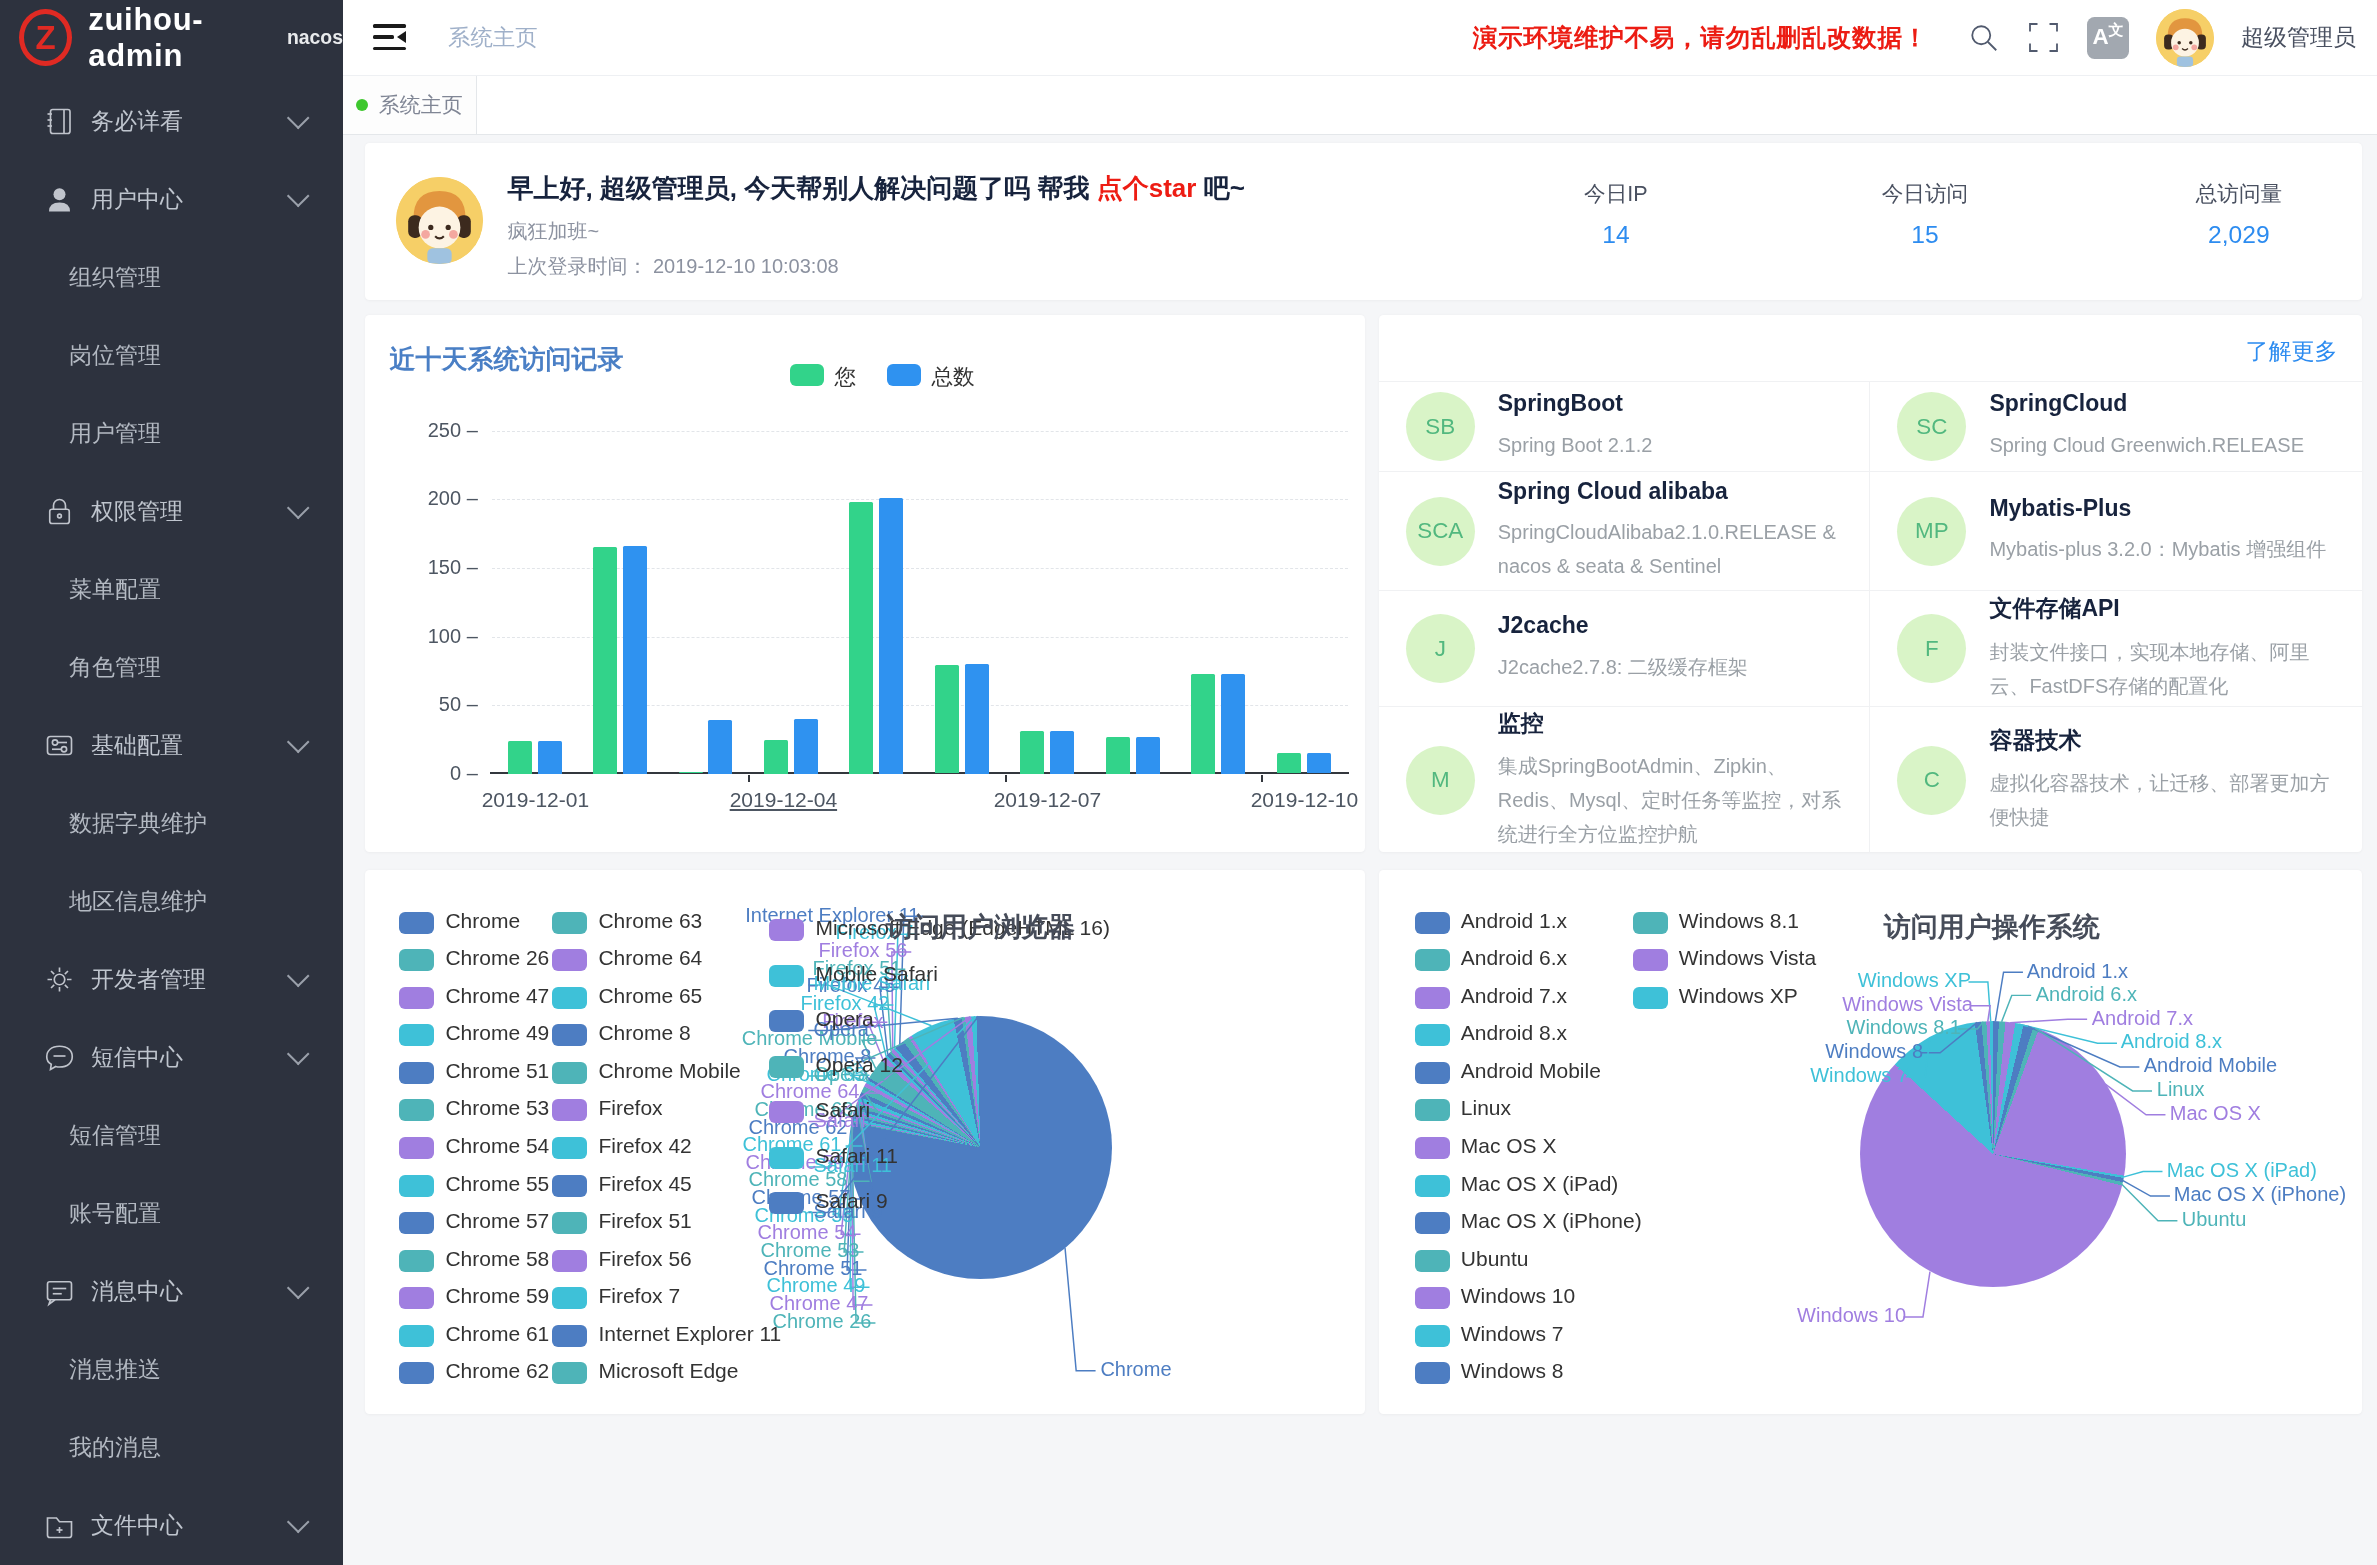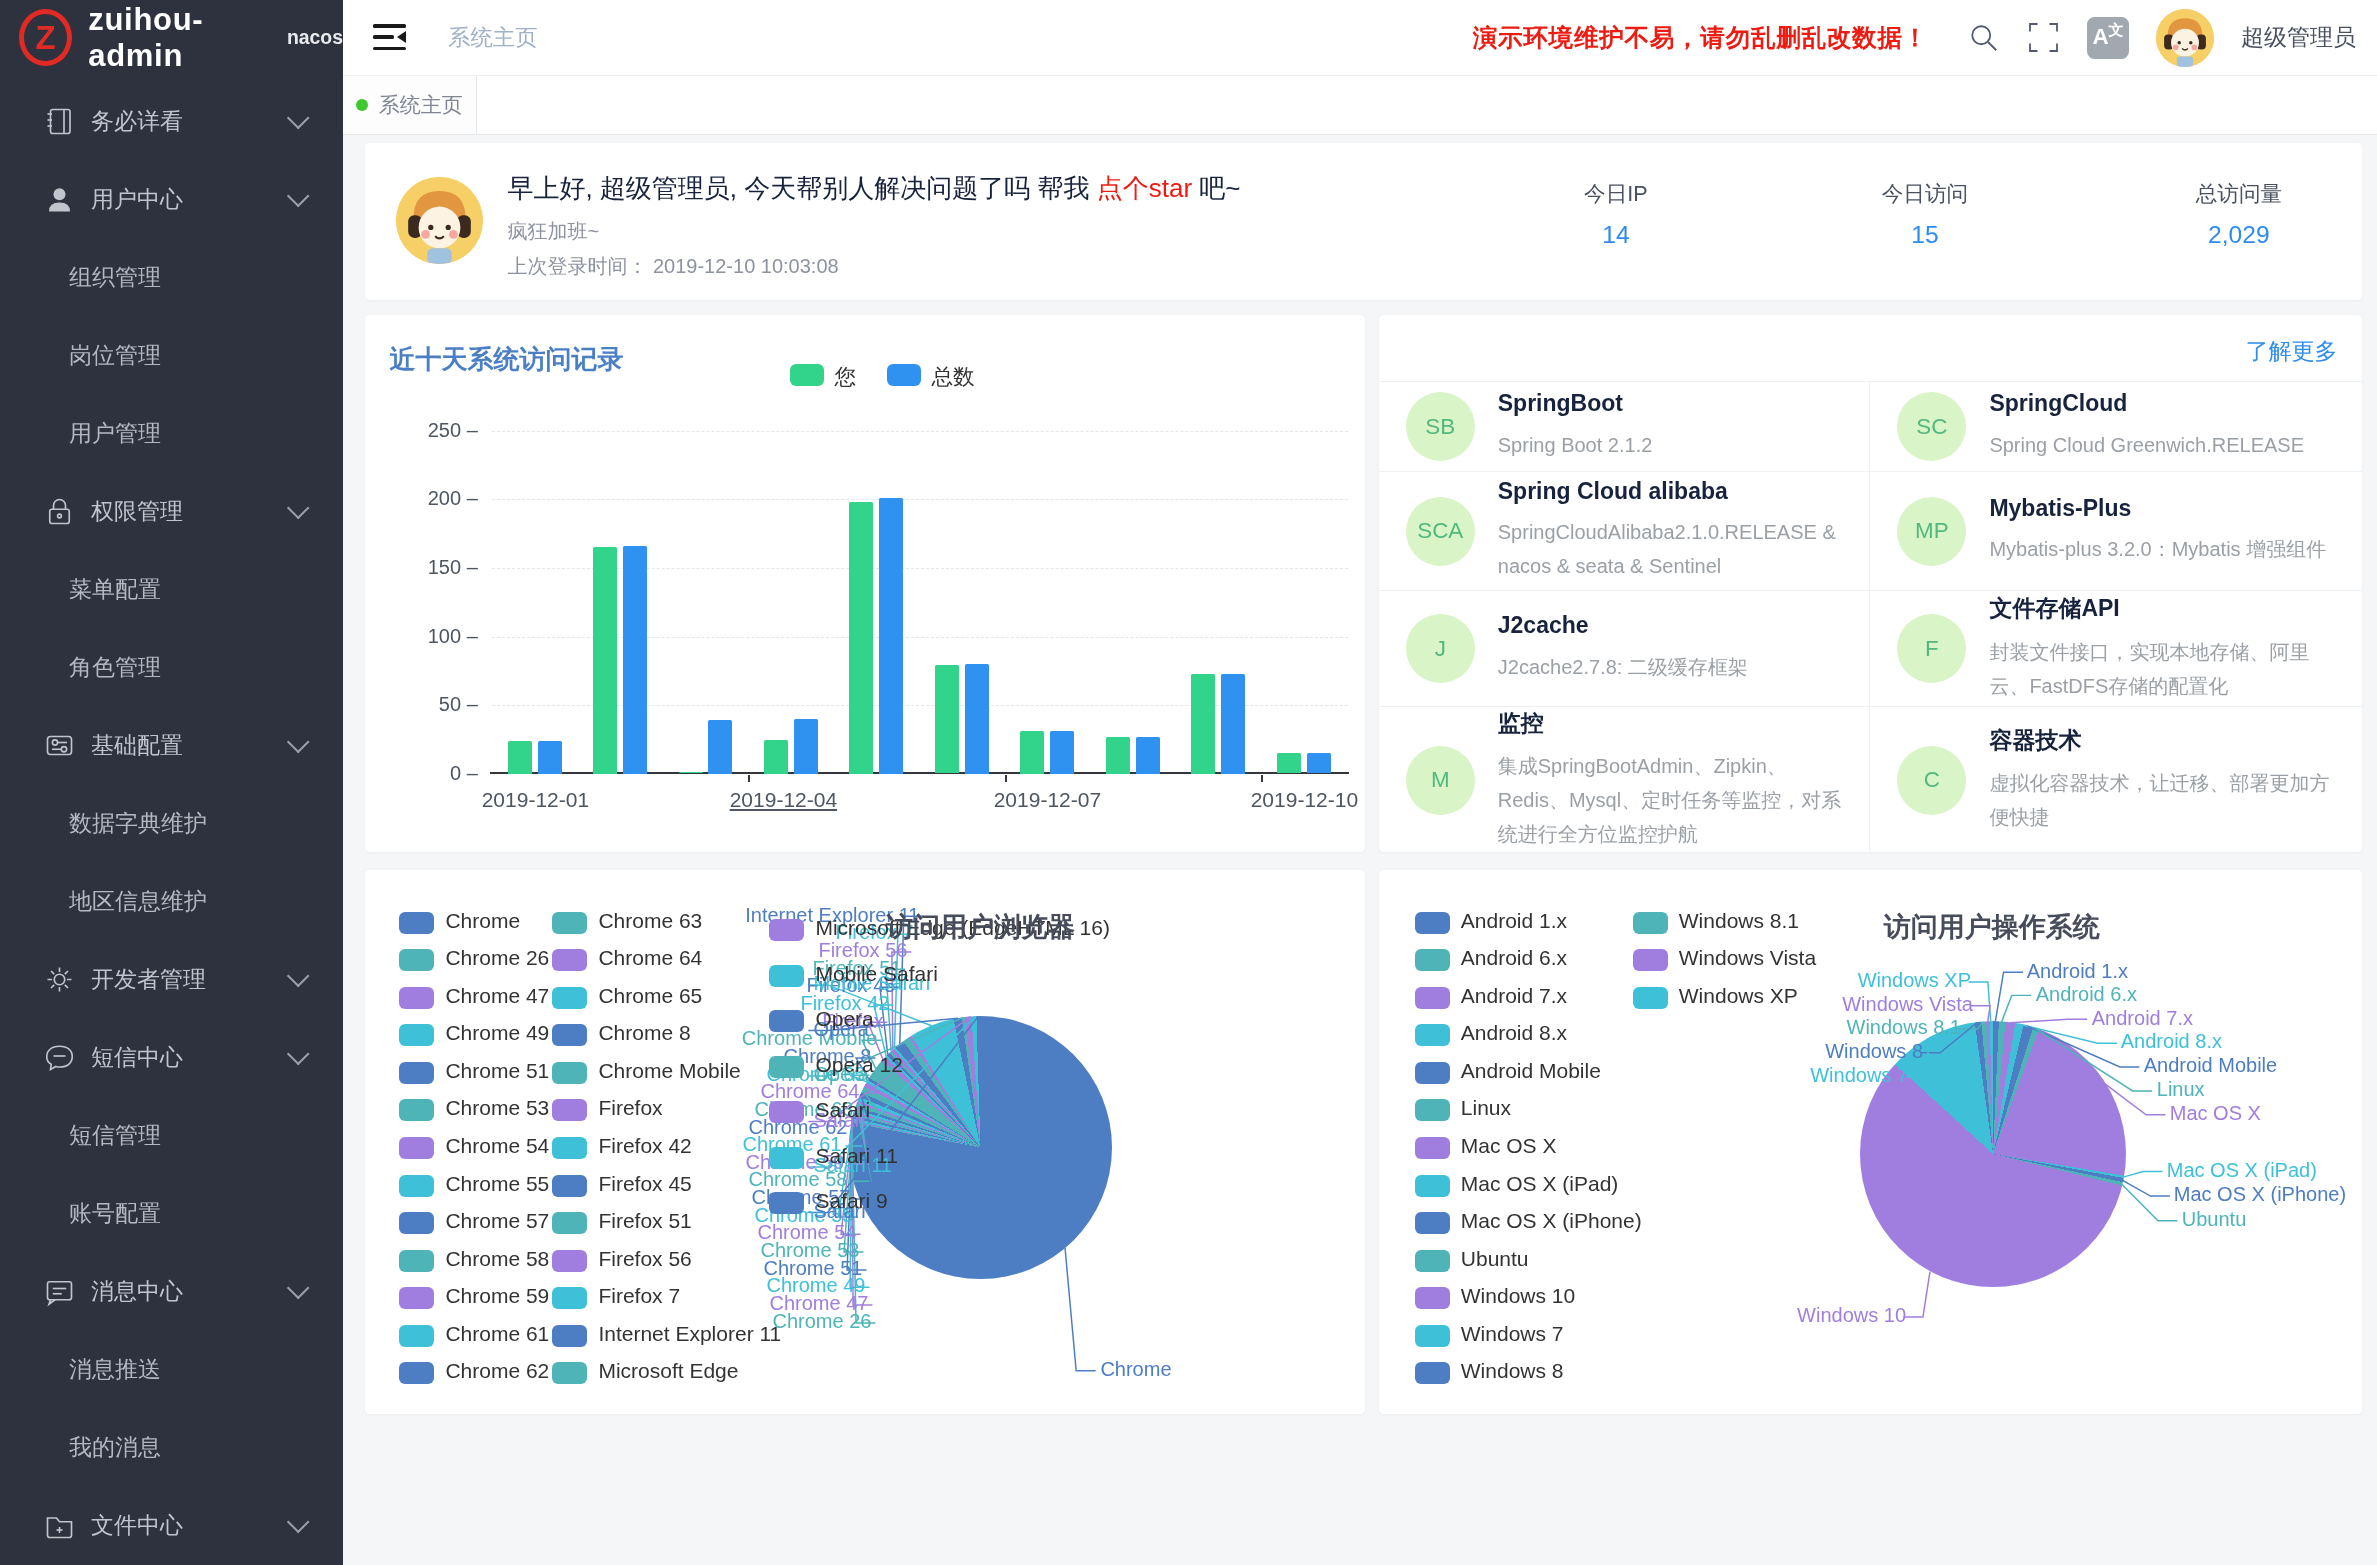--- a/index.html
+++ b/index.html
@@ -46,21 +46,21 @@
   .tab { width:134px; border-right:0.7px solid #e4e7ea; display:flex; align-items:center; justify-content:center; gap:10.4px; cursor:pointer; background:#fdfdfd; }
   .tab-dot { width:12px; height:12px; border-radius:50%; background:#3ec72e; }
   .tab-label { color:#808695; font-size:21px; }
 
   .content { flex:1; padding:7.5px 15px 0 22.4px; overflow:hidden; }
   .card { background:#fff; border-radius:4.5px; box-shadow:0 0.7px 3px rgba(0,0,0,.04); position:relative; }
 
   
   .greeting { height:157px; margin-bottom:15px; }
   .avatar-lg { position:absolute; left:31px; top:34px; width:87px; height:87px; }
-  .greet-title { position:absolute; left:142px; top:28px; font-size:26px; color:#17233d; font-weight:400; }
+  .greet-title { position:absolute; left:142px; top:28px; font-size:26px; color:#17233d; font-weight:700; }
   .greet-star { color:#ed1c13; cursor:pointer; }
   .greet-mood { position:absolute; left:142px; top:75px; font-size:20px; color:#8c92a0; }
   .greet-login { position:absolute; left:142px; top:110px; font-size:20px; color:#8c92a0; }
   .stat { position:absolute; top:36px; width:239px; text-align:center; }
   .stat .s-label { font-size:21.6px; color:#495060; }
   .stat .s-value { margin-top:13px; font-size:24.6px; color:#2d8cf0; }
 
   .row2 { display:grid; grid-template-columns:1000px 1fr; gap:13.4px; margin-bottom:18.7px; }
   .row2 .card { height:537px; }
   .row3 { display:grid; grid-template-columns:1000px 1fr; gap:13.4px; }

